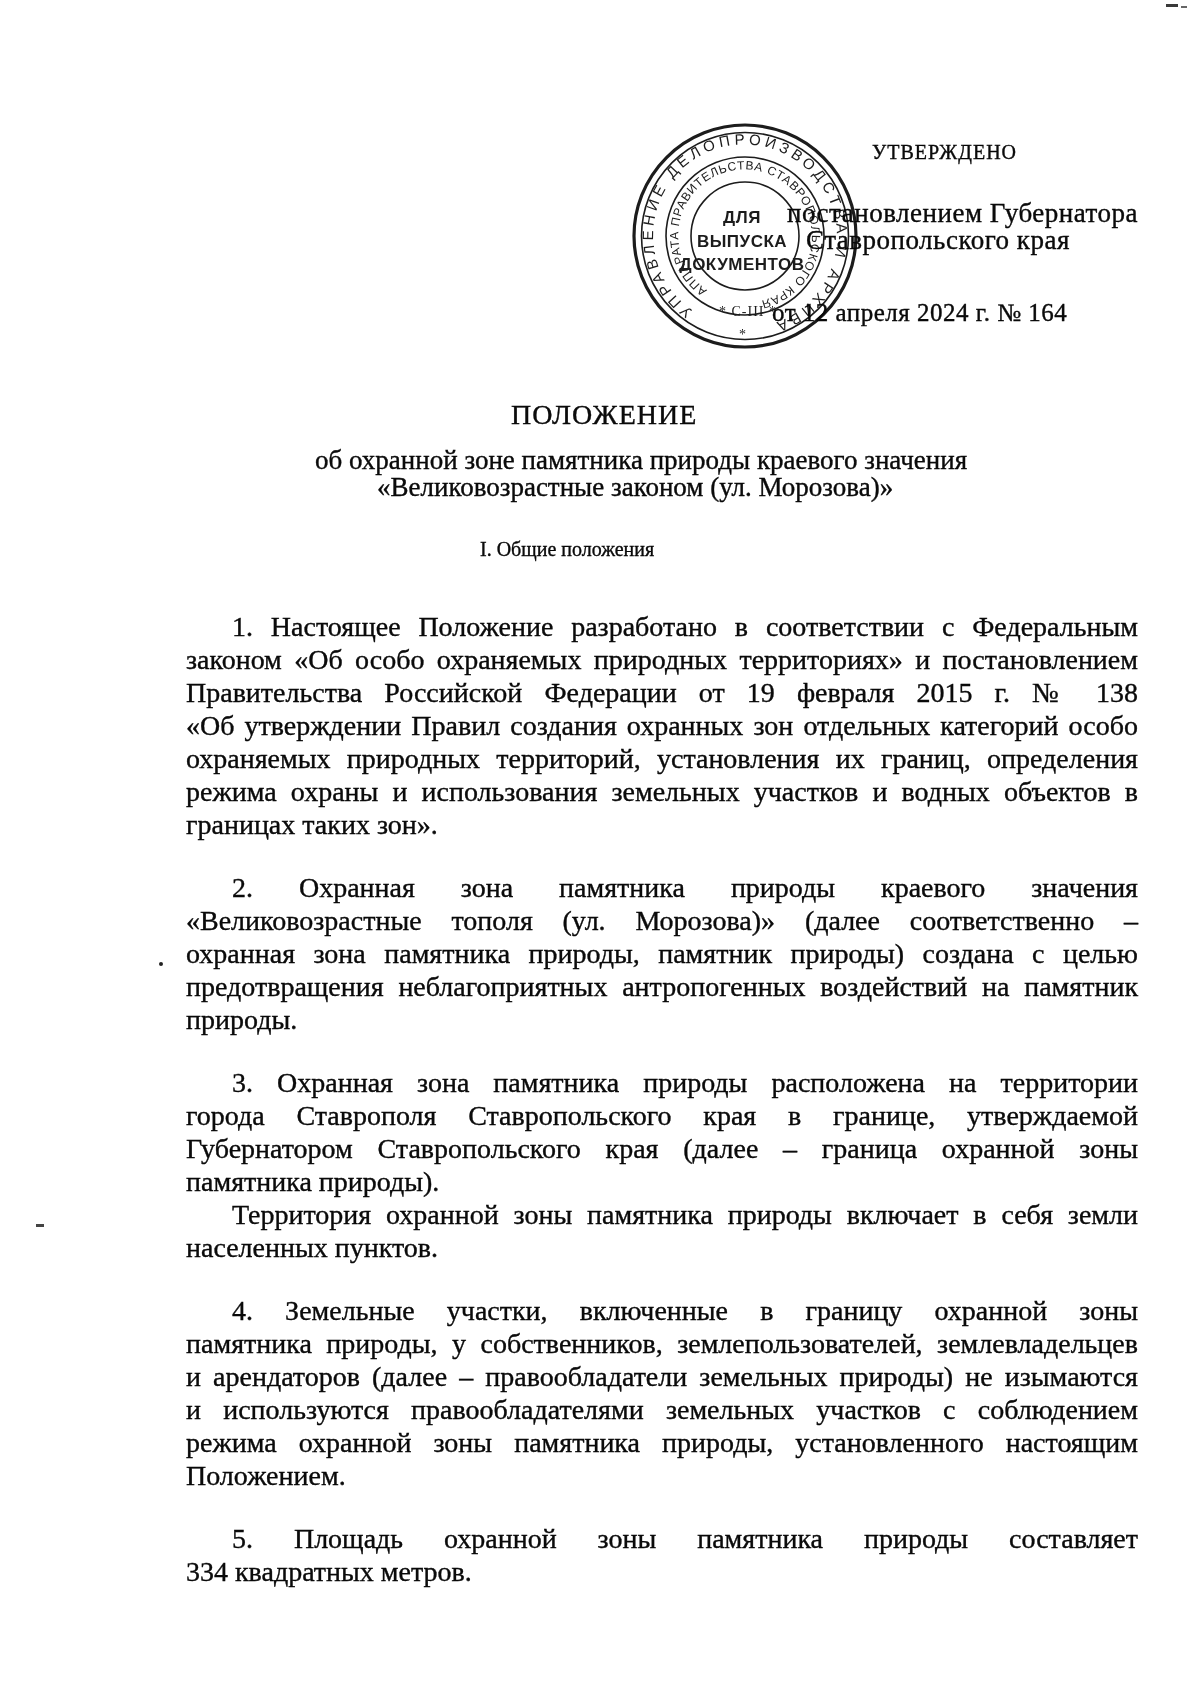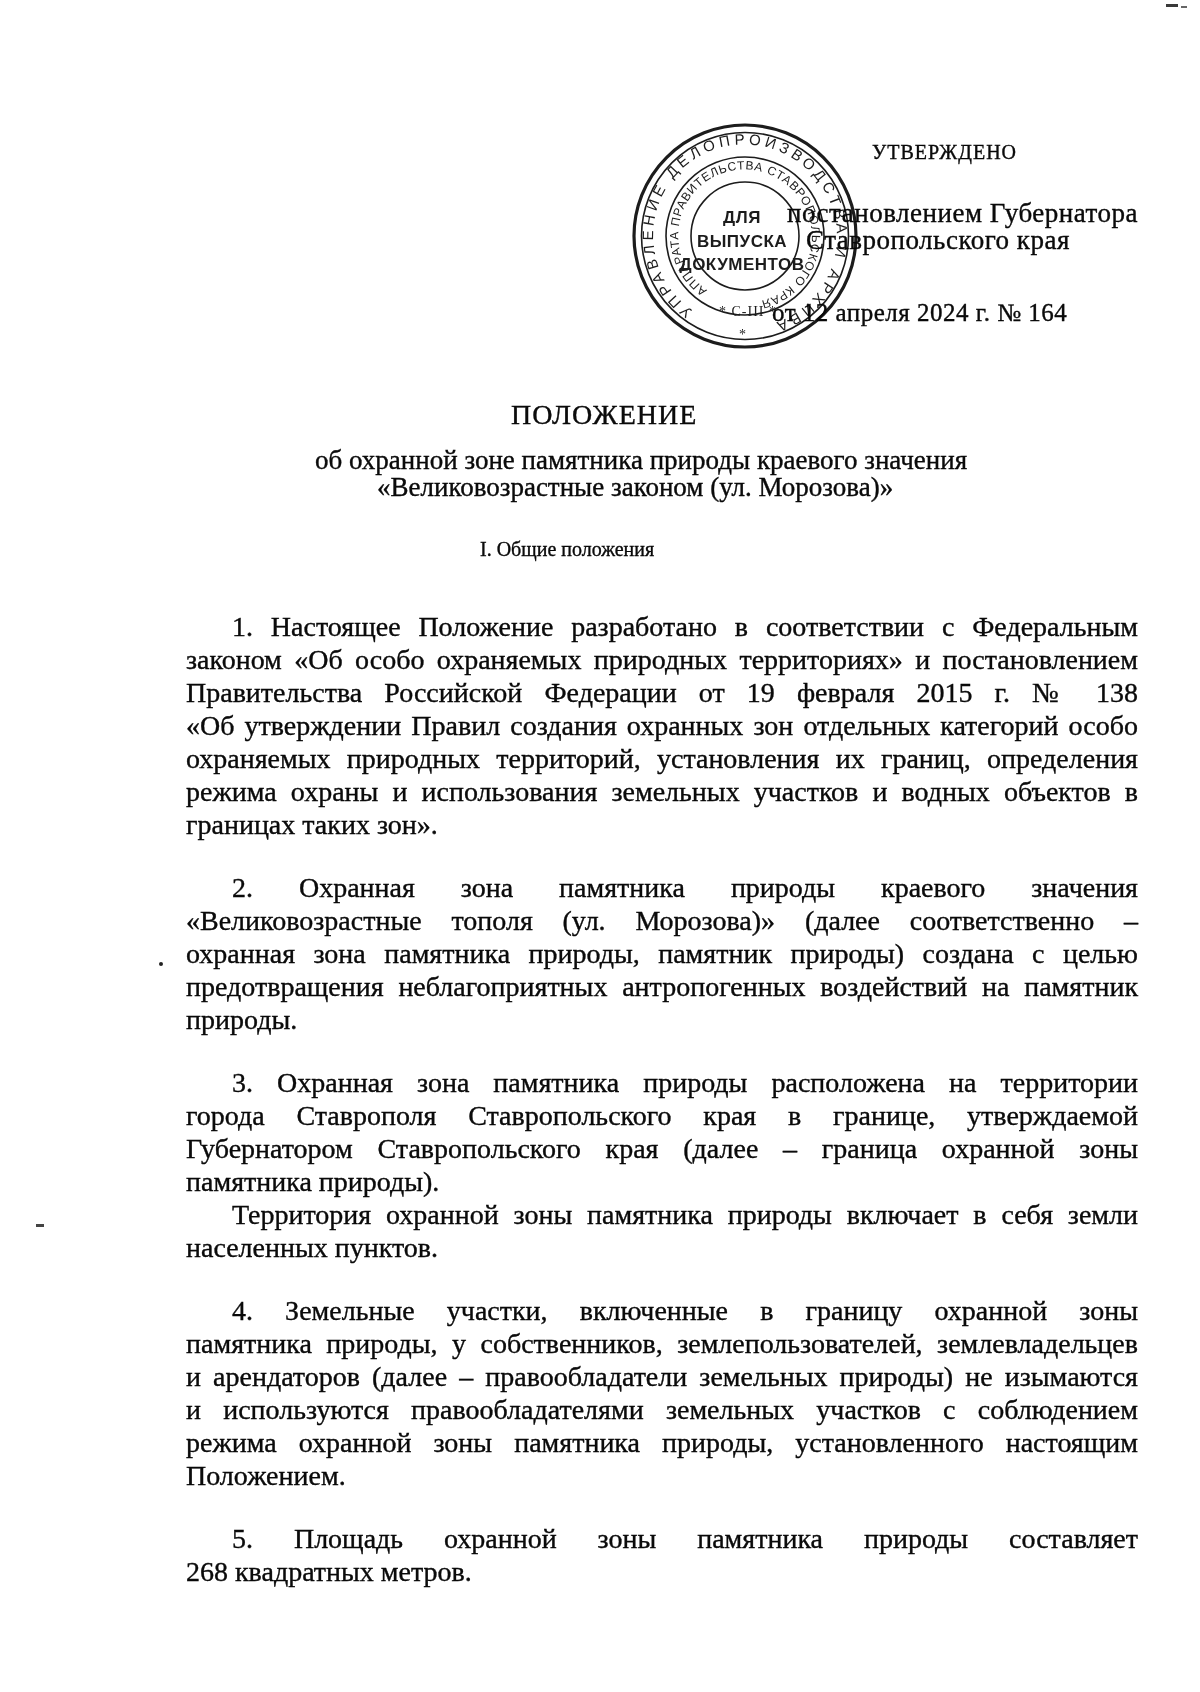--- a/index.html
+++ b/index.html
@@ -134,17 +134,17 @@
       <div class="pline first">4. Земельные участки, включенные в границу охранной зоны</div>
       <div class="pline">памятника природы, у собственников, землепользователей, землевладельцев</div>
       <div class="pline">и арендаторов (далее – правообладатели земельных природы) не изымаются</div>
       <div class="pline">и используются правообладателями земельных участков с соблюдением</div>
       <div class="pline">режима охранной зоны памятника природы, установленного настоящим</div>
       <div class="pline last">Положением.</div>
     </div>
 
     <div class="para">
       <div class="pline first">5. Площадь охранной зоны памятника природы составляет</div>
-      <div class="pline last">268 квадратных метров.</div>
+      <div class="pline last">334 квадратных метров.</div>
     </div>
 
   </div>
 </div>
 
 </body></html>

